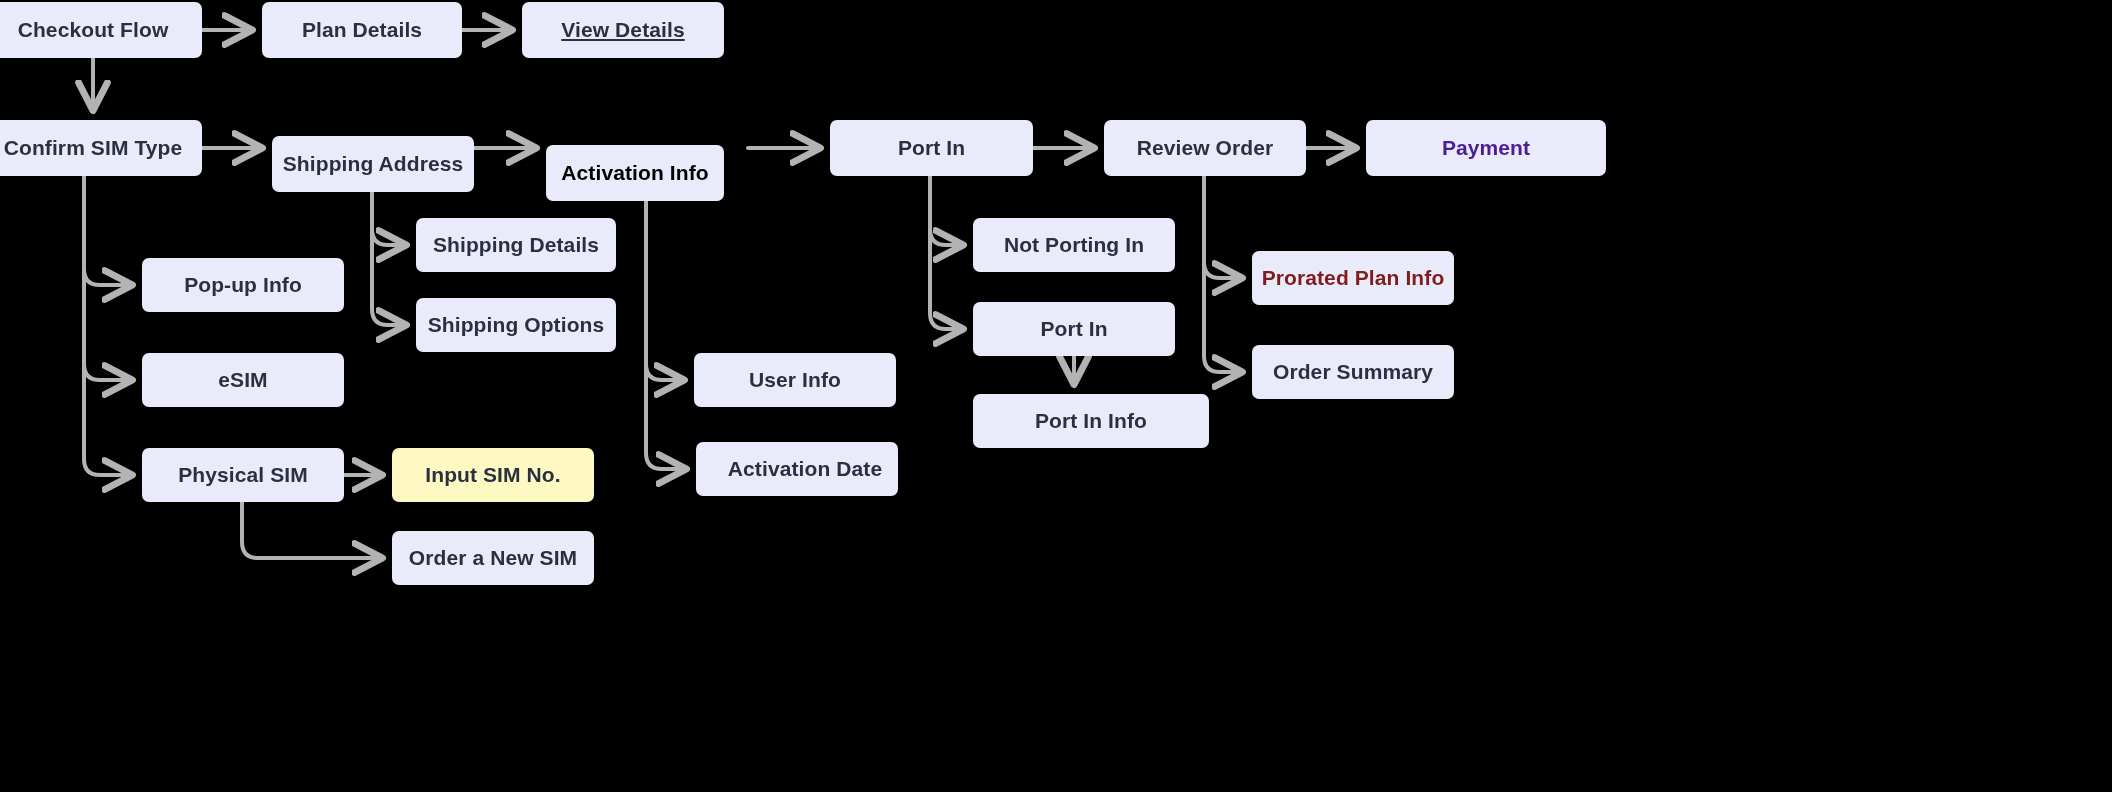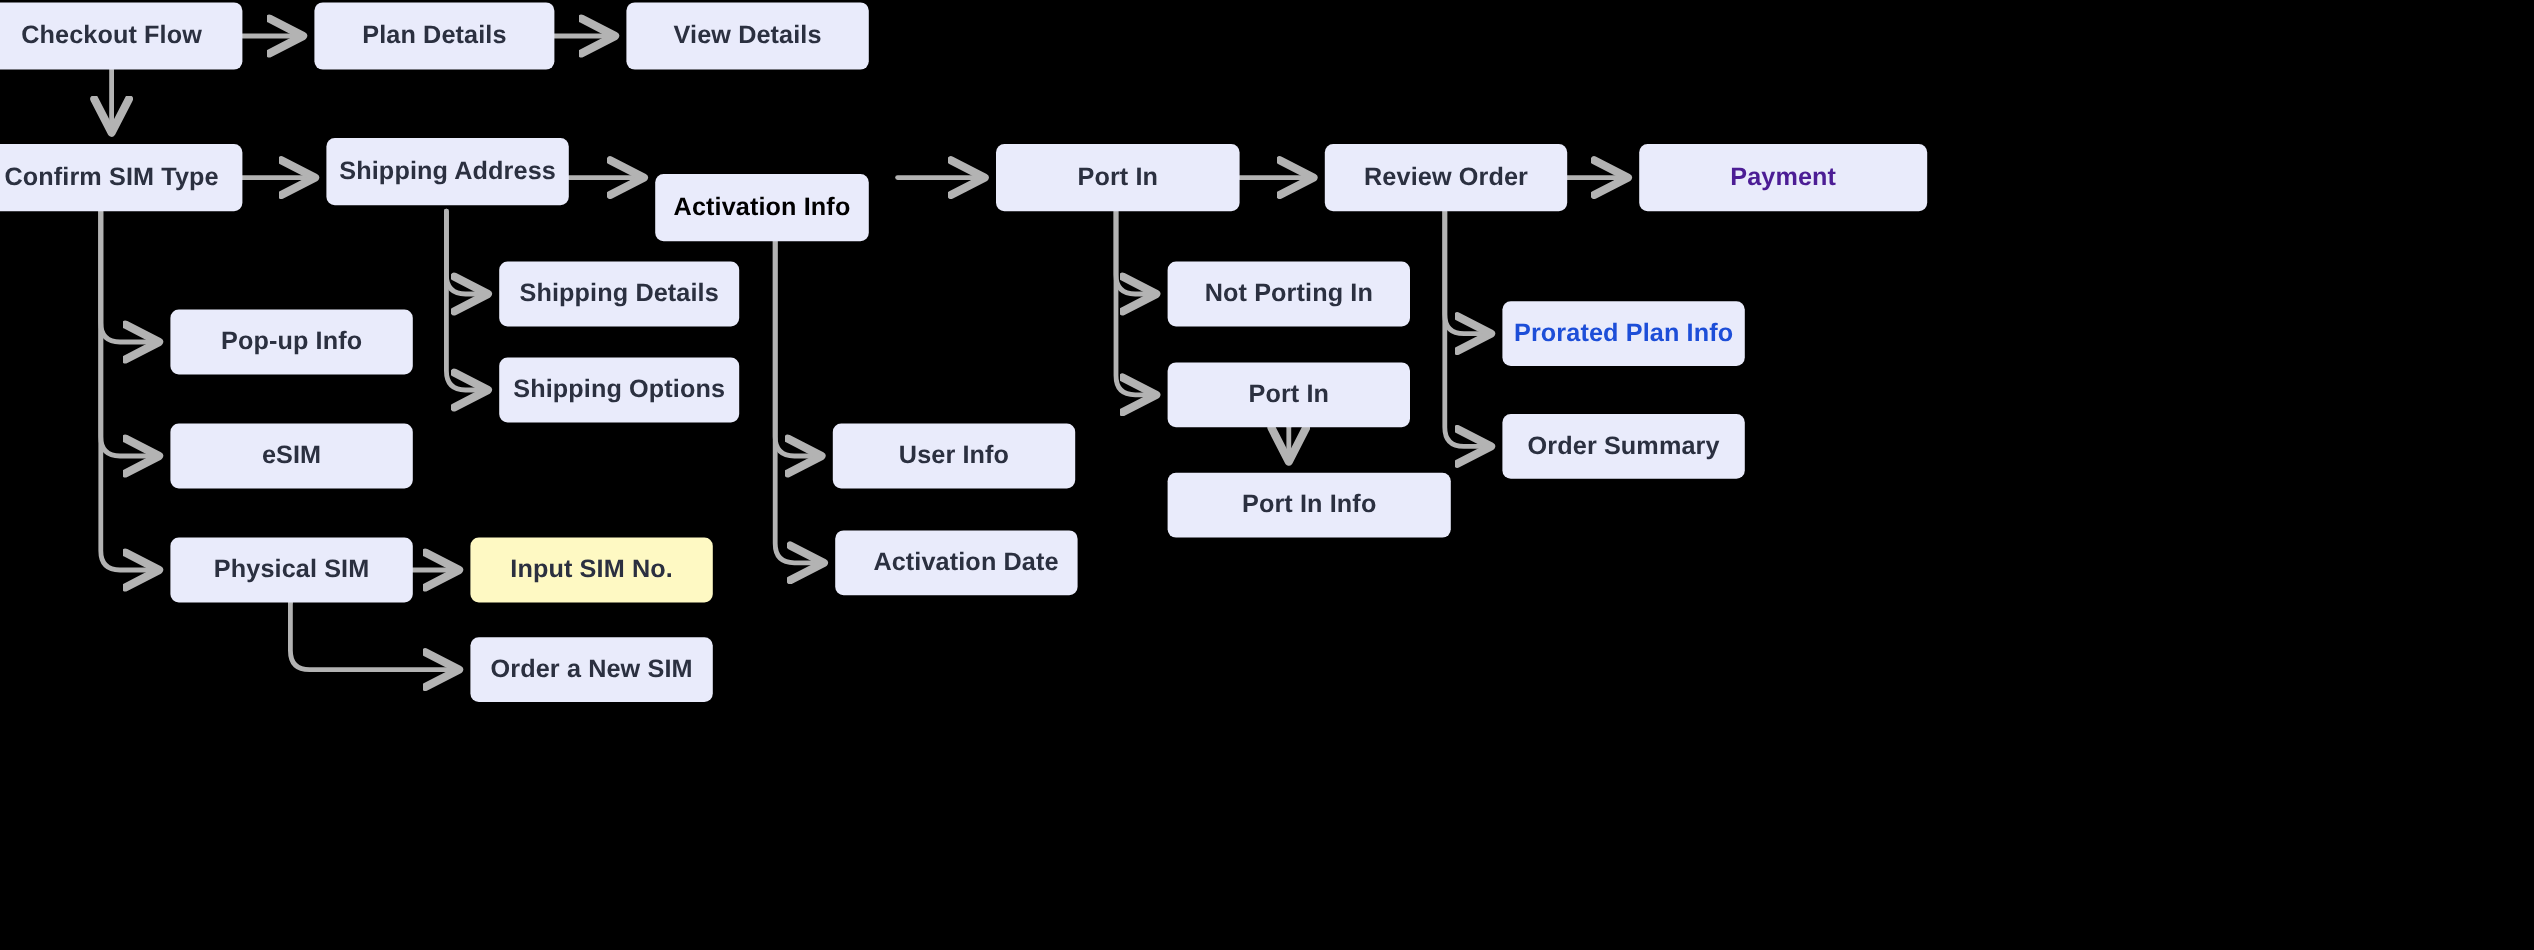--- a/index.html
+++ b/index.html
@@ -78,27 +78,27 @@
       </g>
   </svg>
 
   <div id="node-layer">
       <div class="node" style="left: -16px; top: 2px; width: 218px; height: 56px; background: rgb(233, 235, 251); color: rgb(43, 48, 64);">
         <span class="node-label">Checkout Flow</span>
       </div>
       <div class="node" style="left: 262px; top: 2px; width: 200px; height: 56px; background: rgb(233, 235, 251); color: rgb(43, 48, 64);">
         <span class="node-label">Plan Details</span>
       </div>
-      <div class="node" style="left: 522px; top: 2px; width: 202px; height: 56px; background: rgb(233, 235, 251); color: rgb(43, 48, 64);">
+      <div class="node" style="left: 522px; top: 2px; width: 202px; height: 56px; background: rgb(233, 235, 251); color: rgb(43, 48, 64); text-decoration: underline;">
         <span class="node-label">View Details</span>
       </div>
       <div class="node" style="left: -16px; top: 120px; width: 218px; height: 56px; background: rgb(233, 235, 251); color: rgb(43, 48, 64);">
         <span class="node-label">Confirm SIM Type</span>
       </div>
-      <div class="node" style="left: 272px; top: 115px; width: 202px; height: 56px; background: rgb(233, 235, 251); color: rgb(43, 48, 64);">
+      <div class="node" style="left: 272px; top: 136px; width: 202px; height: 56px; background: rgb(233, 235, 251); color: rgb(43, 48, 64);">
         <span class="node-label">Shipping Address</span>
       </div>
       <div class="node" style="left: 546px; top: 120px; width: 178px; height: 56px; background: rgb(233, 235, 251); color: #000000; margin-top: 25px;">
         <span class="node-label">Activation Info</span>
       </div>
       <div class="node" style="left: 830px; top: 120px; width: 203px; height: 56px; background: rgb(233, 235, 251); color: rgb(43, 48, 64);">
         <span class="node-label">Port In</span>
       </div>
       <div class="node" style="left: 1104px; top: 120px; width: 202px; height: 56px; background: rgb(233, 235, 251); color: rgb(43, 48, 64);">
         <span class="node-label">Review Order</span>
@@ -135,21 +135,21 @@
       </div>
       <div class="node" style="left: 973px; top: 218px; width: 202px; height: 54px; background: rgb(233, 235, 251); color: rgb(43, 48, 64);">
         <span class="node-label">Not Porting In</span>
       </div>
       <div class="node" style="left: 973px; top: 302px; width: 202px; height: 54px; background: rgb(233, 235, 251); color: rgb(43, 48, 64);">
         <span class="node-label">Port In</span>
       </div>
       <div class="node" style="left: 973px; top: 394px; width: 236px; height: 54px; background: rgb(233, 235, 251); color: rgb(43, 48, 64);">
         <span class="node-label">Port In Info</span>
       </div>
-      <div class="node" style="left: 1252px; top: 251px; width: 202px; height: 54px; background: rgb(233, 235, 251); color: #1d4ed8;">
+      <div class="node" style="left: 1252px; top: 251px; width: 202px; height: 54px; background: rgb(233, 235, 251); color: #7f1d1d;">
         <span class="node-label">Prorated Plan Info</span>
       </div>
       <div class="node" style="left: 1252px; top: 345px; width: 202px; height: 54px; background: rgb(233, 235, 251); color: rgb(43, 48, 64);">
         <span class="node-label">Order Summary</span>
       </div>
     </div>
 
 </div>
 
 </body></html>

